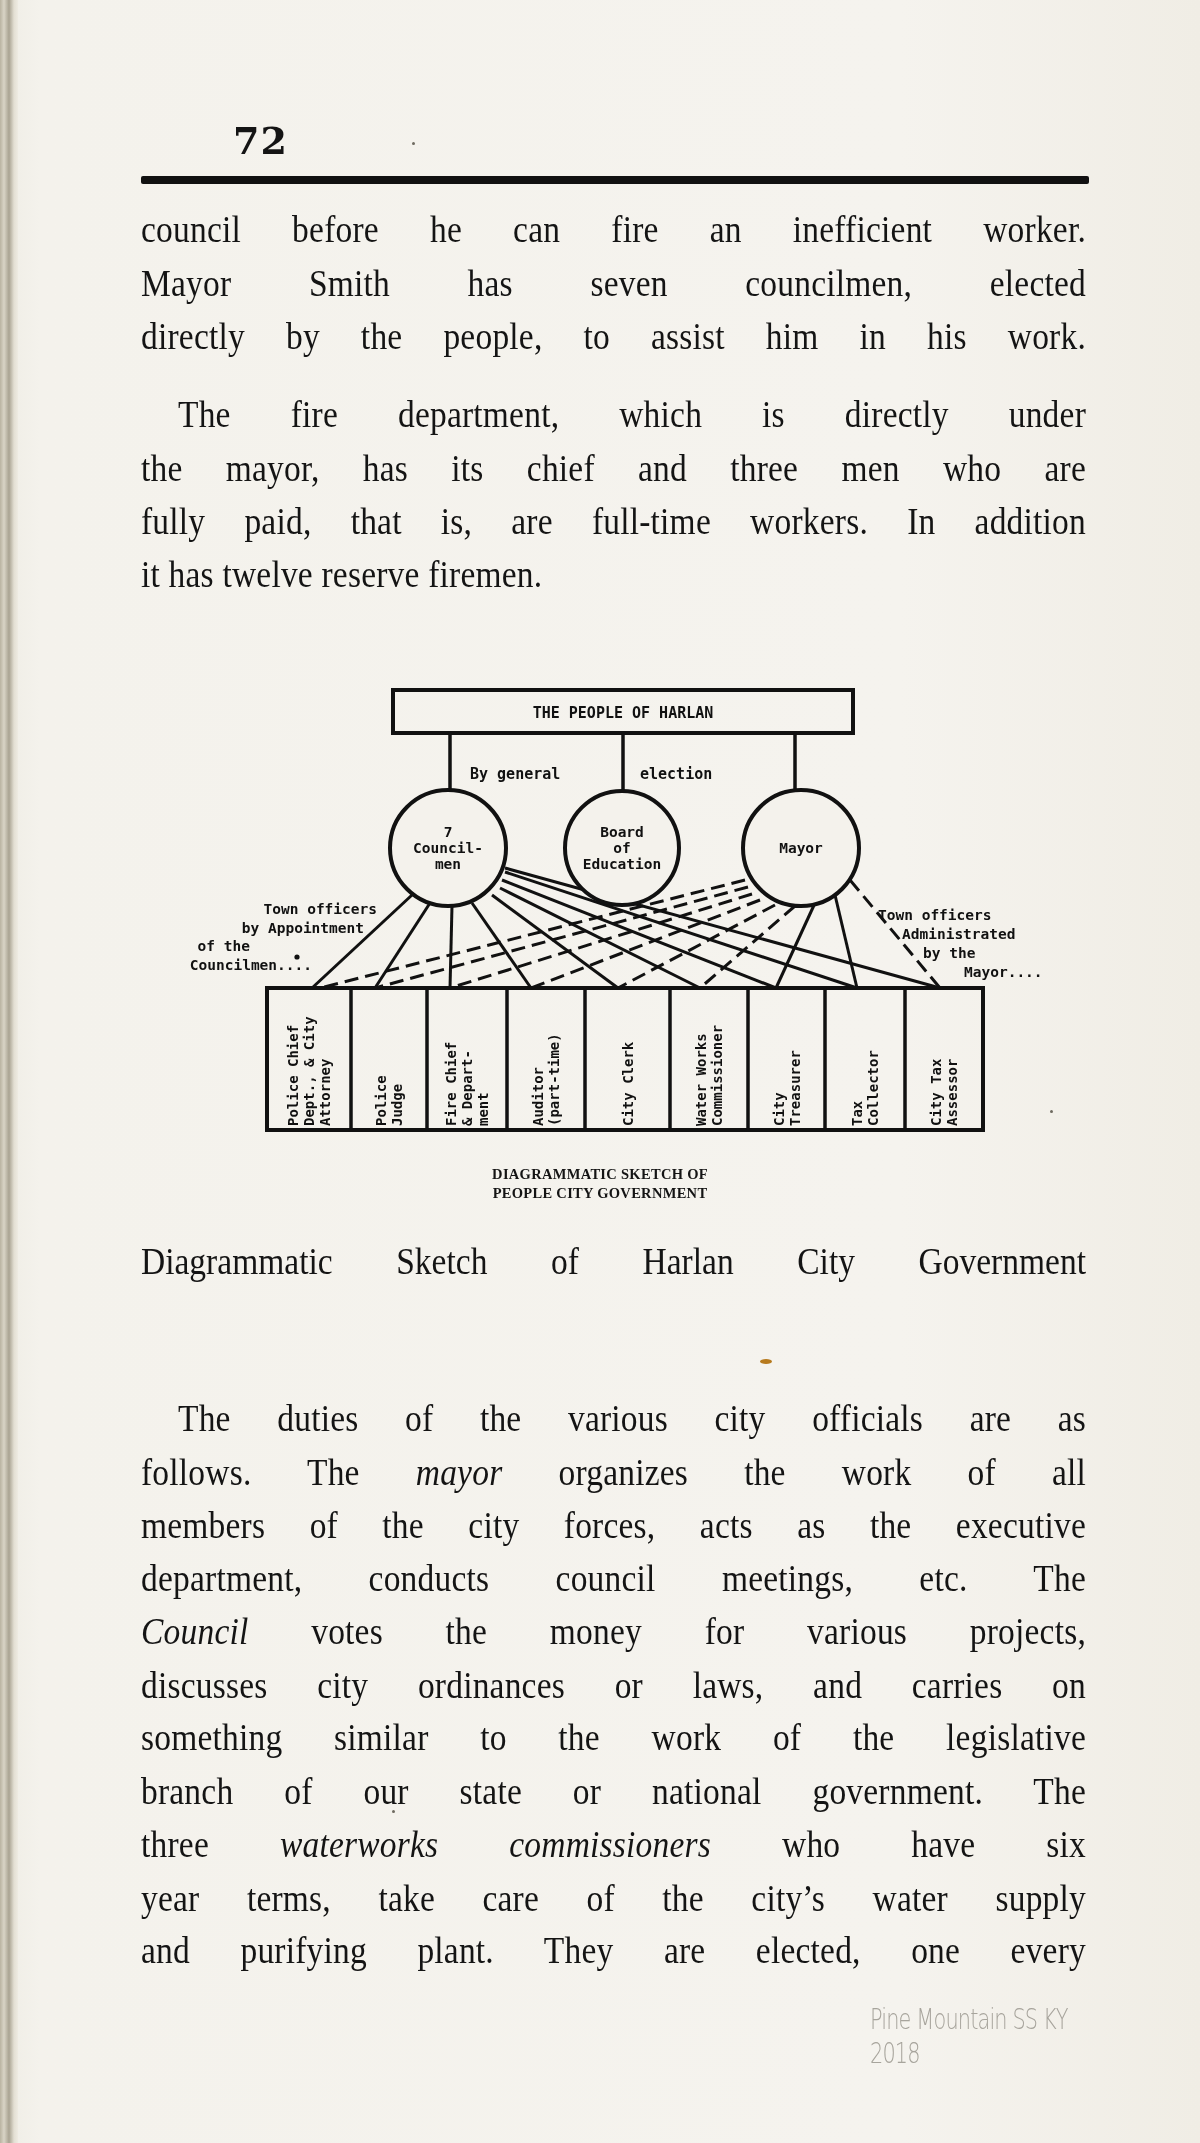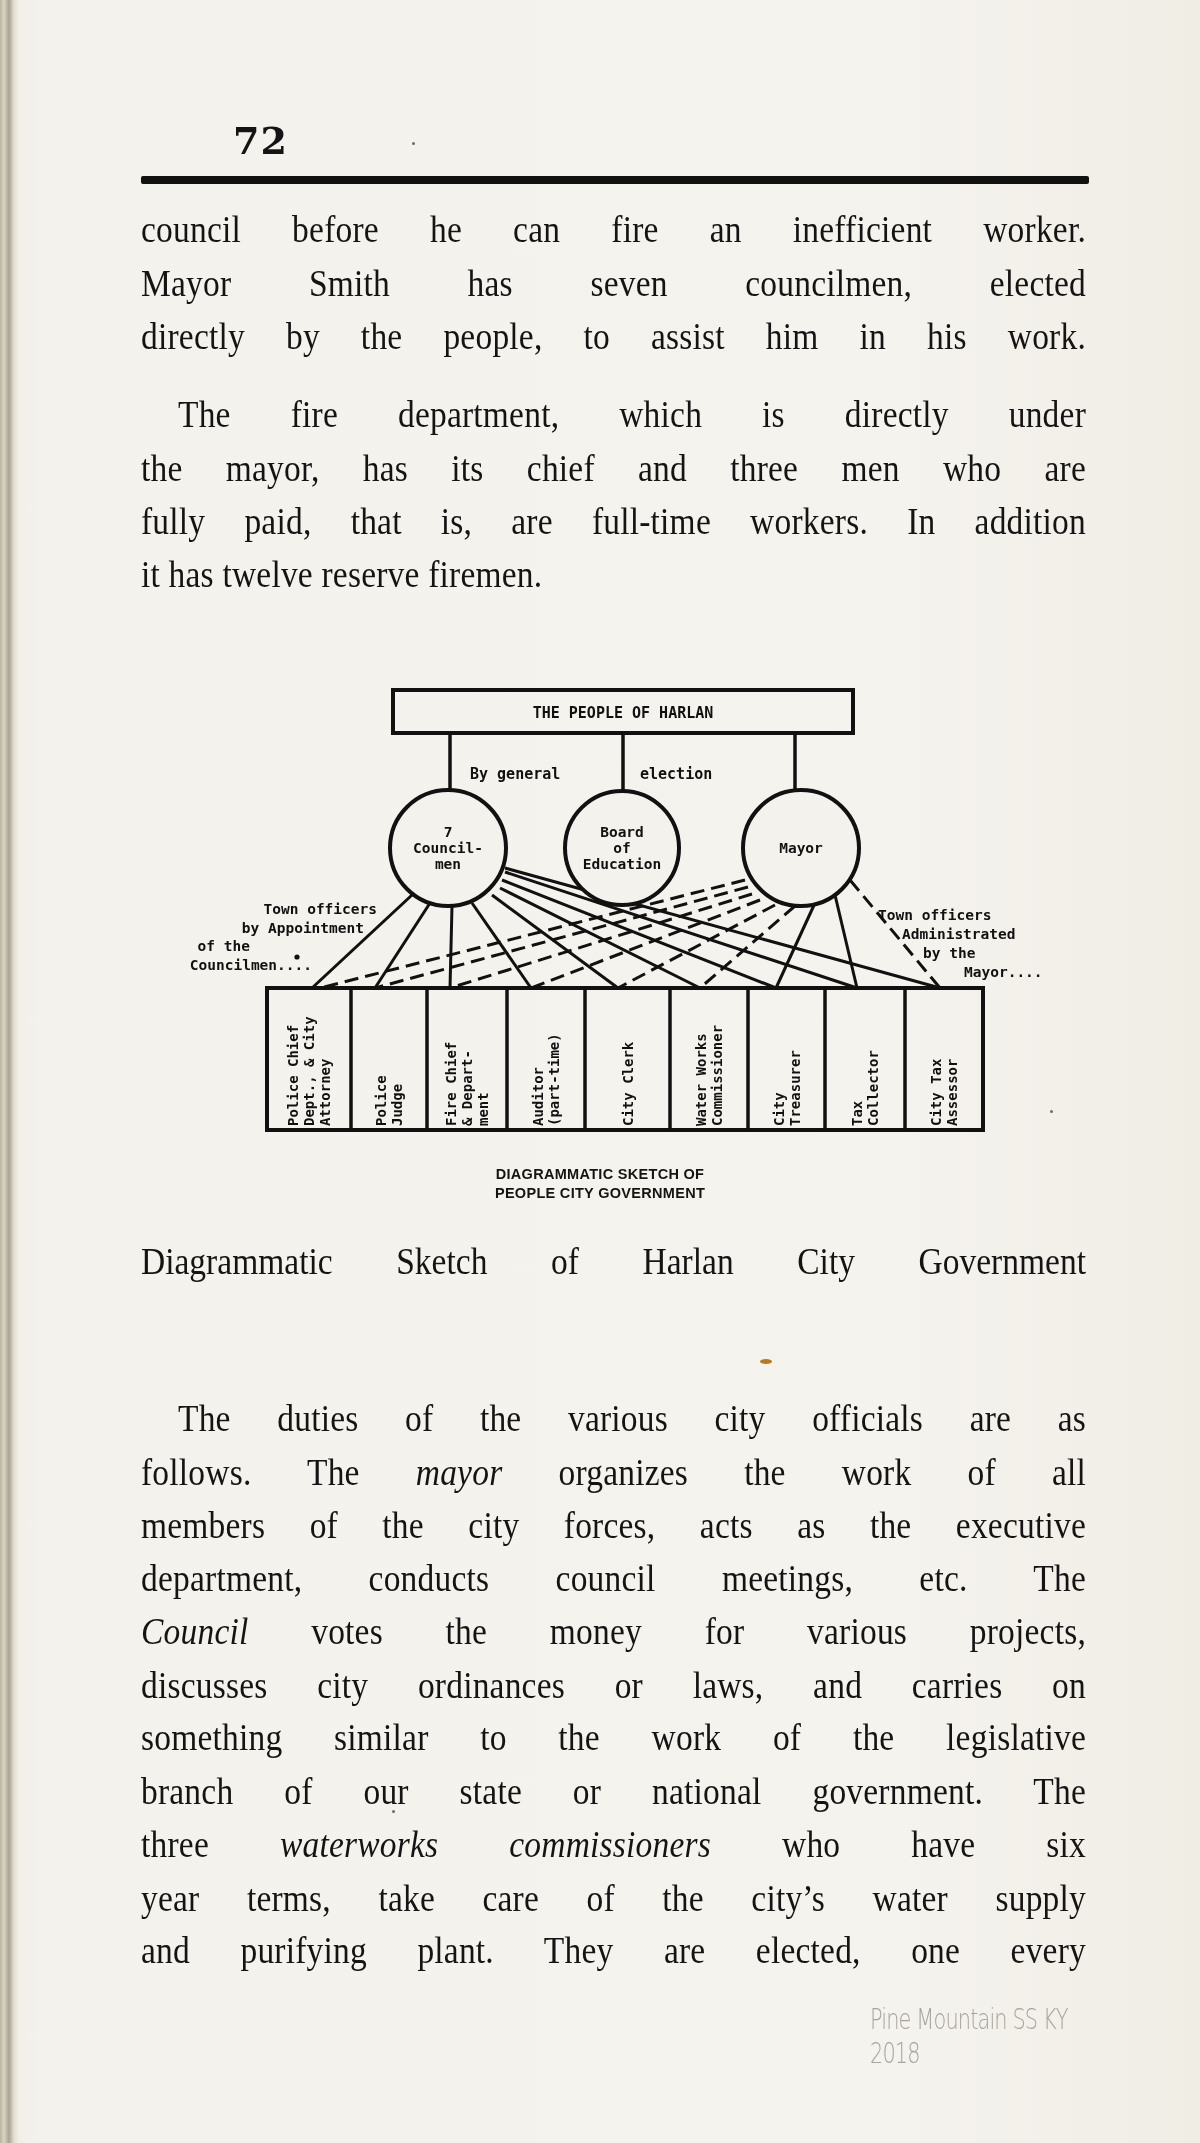--- a/index.html
+++ b/index.html
@@ -41,21 +41,21 @@
     .diagram {
       position: absolute; left: 0; top: 0; width: 1200px; height: 2143px;
       pointer-events: none;
     }
     .diagram svg { position: absolute; left: 0; top: 0; }
     .dtext {
       font-family: "DejaVu Sans Mono", monospace; font-weight: bold; fill: #111;
     }
     .diagram-caption {
       position: absolute; left: 400px; top: 1165px; width: 400px;
-      text-align: center; font-family: Liberation Sans, sans-serif; font-weight: bold;
+      text-align: center; font-family: Liberation Serif, serif; font-weight: bold;
       font-size: 14.5px; line-height: 19px; letter-spacing: 0.3px;
     }
     .figure-caption {
       position: absolute; left: 141px; top: 1240px; width: 945px;
       font-family: "Liberation Serif", serif;
       font-size: 33.5px; white-space: nowrap;
       text-align: justify; text-align-last: justify;
       transform: scaleY(1.12); transform-origin: top left;
     }
     .watermark {

